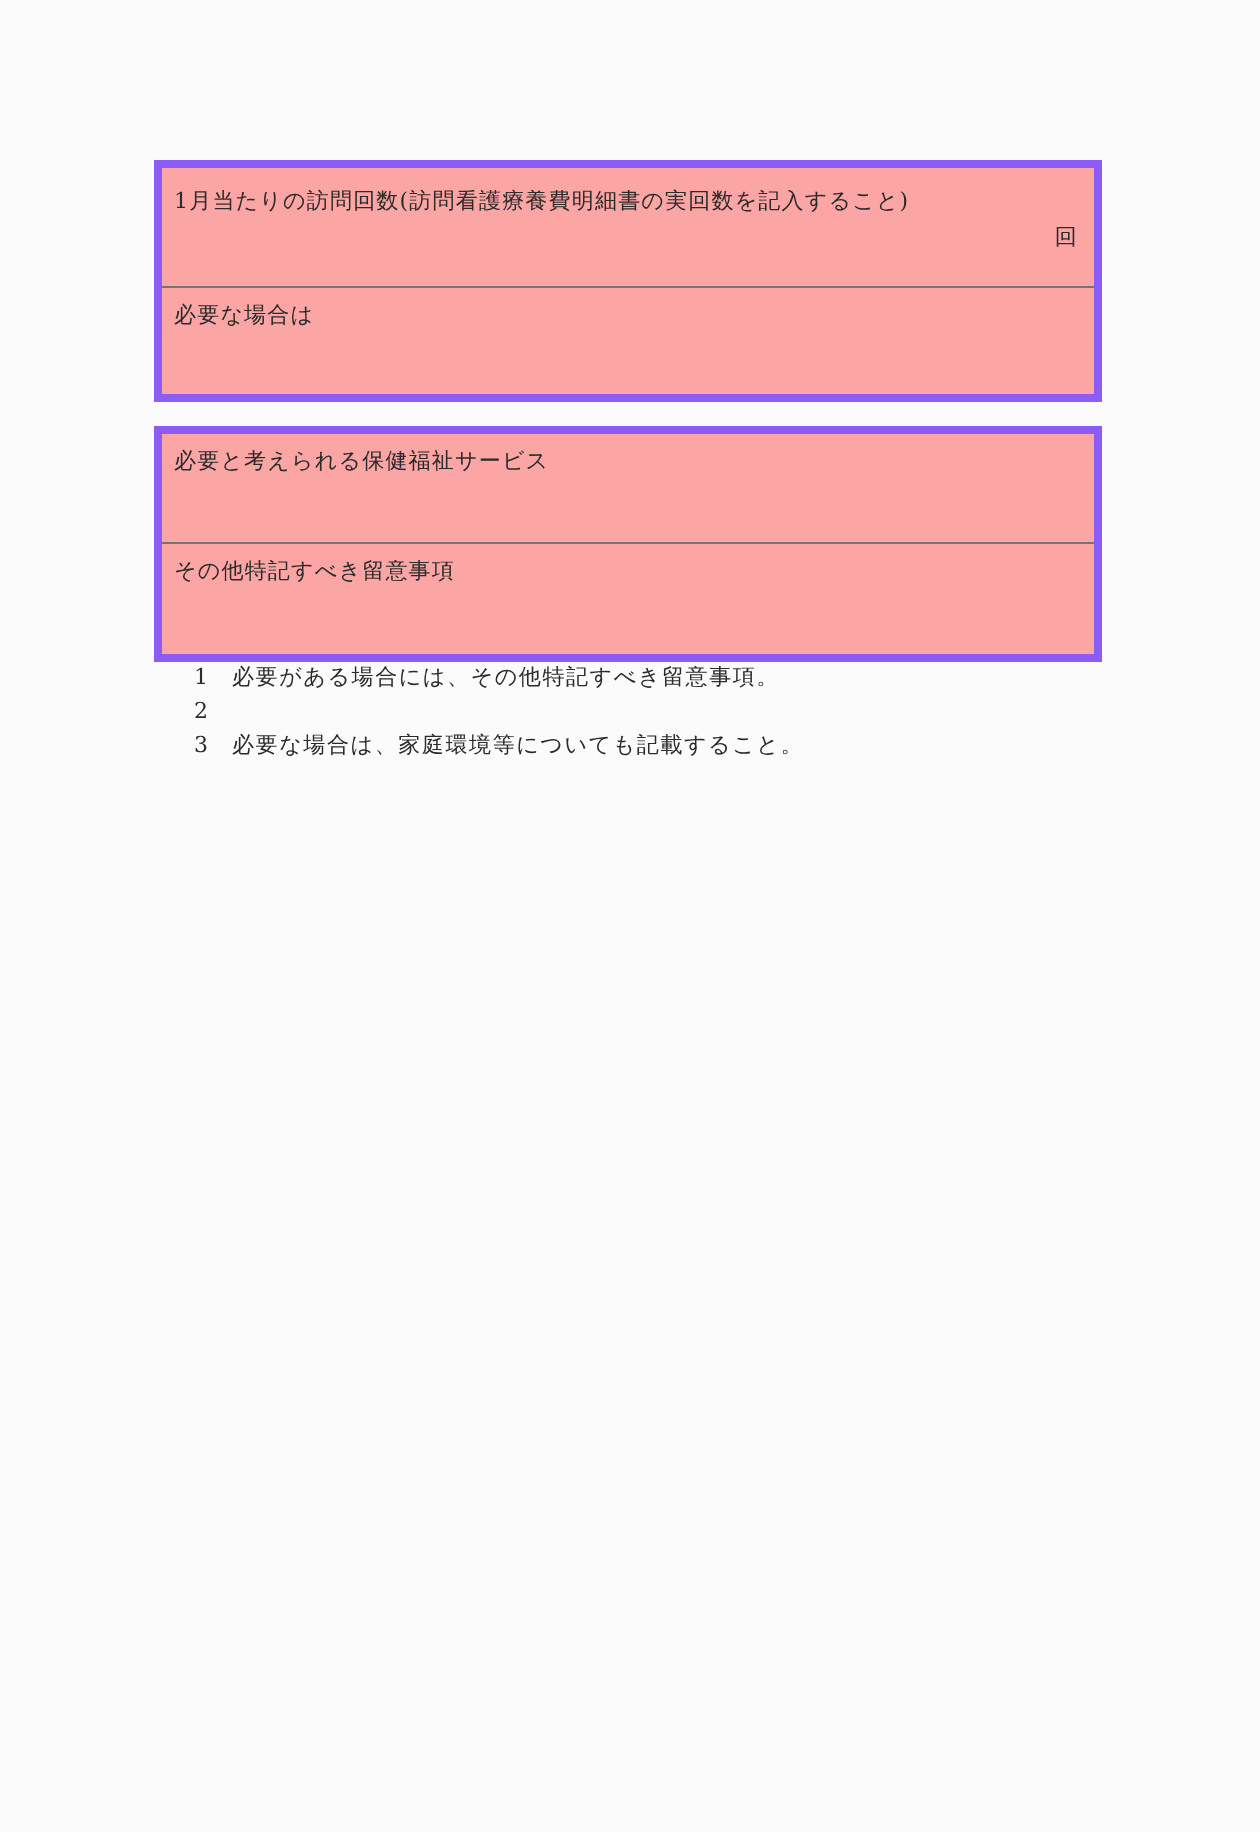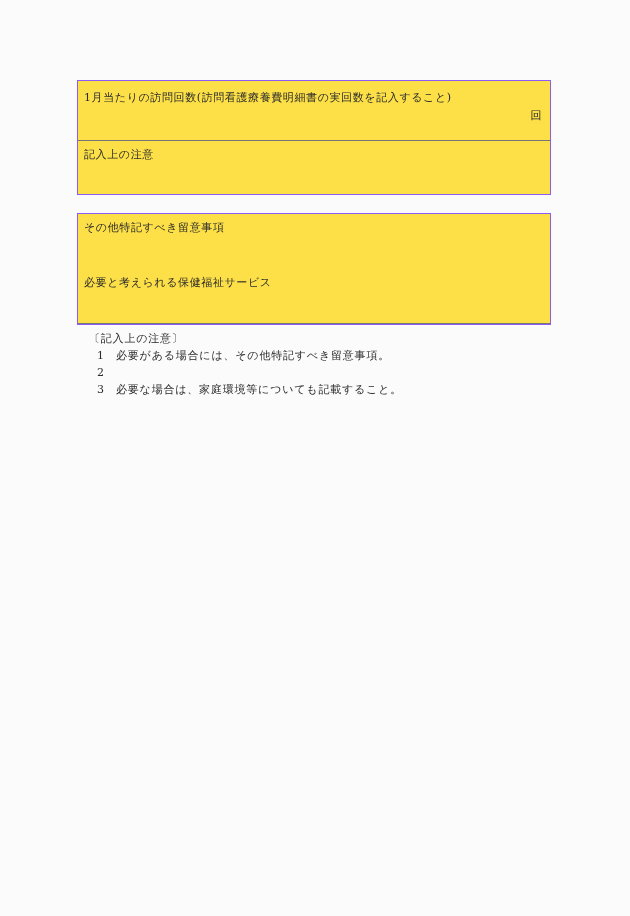--- a/index.html
+++ b/index.html
@@ -16,23 +16,23 @@
   }
   .page {
     position: relative;
     width: 630px;
     height: 916px;
   }
   .tbl {
     position: absolute;
     left: 77px;
     width: 474px;
-    border: 1px solid #8b5cf6;
+    border: 4px solid #8b5cf6;
     box-sizing: border-box;
-    background: #fde047;
+    background: #fca5a5;
   }
   .tbl1 { top: 80px; }
   .tbl2 { top: 213px; }
   .cell {
     position: relative;
     box-sizing: border-box;
     font-size: 11px;
     line-height: 15px;
     letter-spacing: 0.6px;
   }
@@ -82,35 +82,34 @@
 <div class="page">
 
   <div class="tbl tbl1">
     <div class="cell row-visits">
       <div class="cell-label">1月当たりの訪問回数(訪問看護療養費明細書の実回数を記入すること)</div>
       <div class="unit-line">
         <span class="fillin"></span><span>回</span>
       </div>
     </div>
     <div class="cell row-content">
-      <div class="cell-label">記入上の注意</div>
+      <div class="cell-label">必要な場合は</div>
     </div>
   </div>
 
   <div class="tbl tbl2">
+    <div class="cell row-services">
+      <div class="cell-label">必要と考えられる保健福祉サービス</div>
+    </div>
     <div class="cell row-remarks">
       <div class="cell-label">その他特記すべき留意事項</div>
-    </div>
-    <div class="cell row-services">
-      <div class="cell-label">必要と考えられる保健福祉サービス</div>
     </div>
   </div>
 
   <div class="notes">
-    <div class="notes-header">〔記入上の注意〕</div>
     <div class="note-item">
       <span class="note-num">1</span>
       <span class="note-text">必要がある場合には、その他特記すべき留意事項。</span>
     </div>
     <div class="note-item">
       <span class="note-num">2</span>
     </div>
     <div class="note-item">
       <span class="note-num">3</span>
       <span class="note-text">必要な場合は、家庭環境等についても記載すること。</span>

